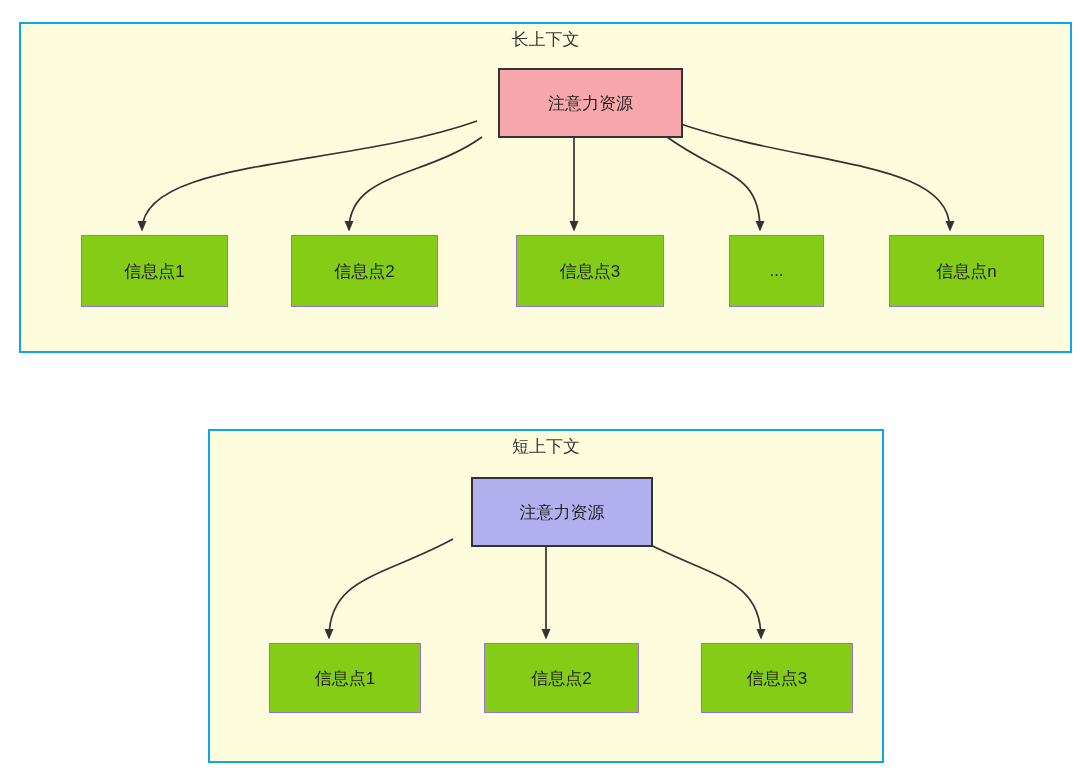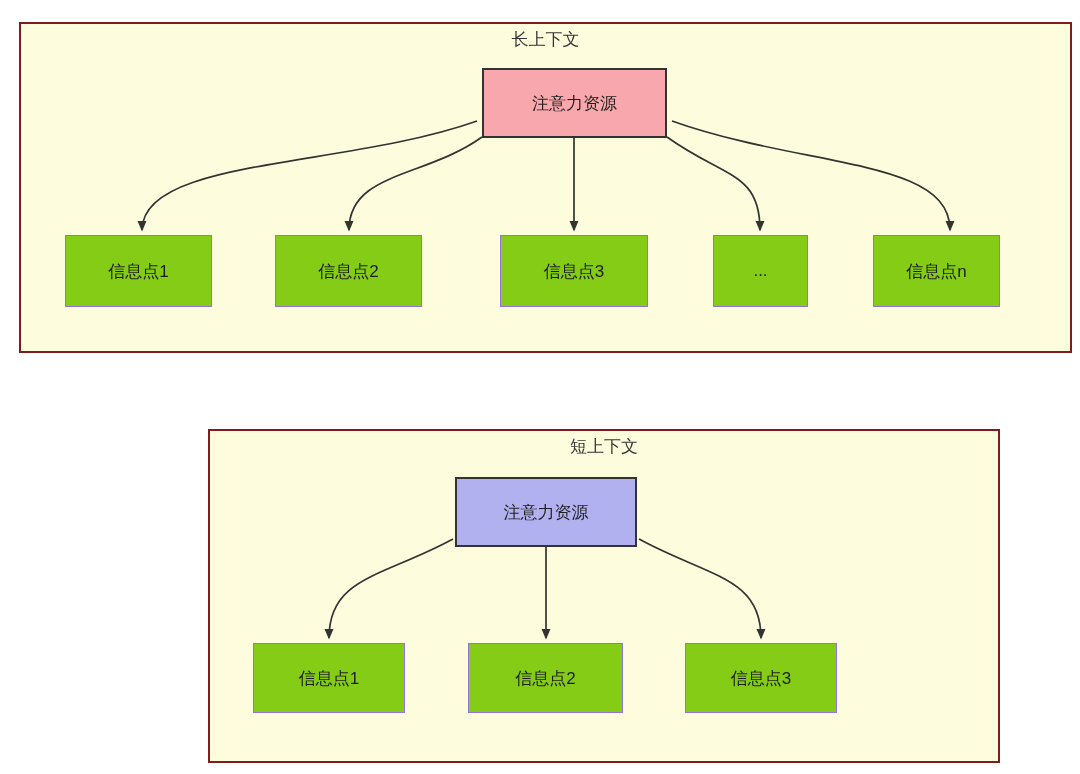--- a/index.html
+++ b/index.html
@@ -7,49 +7,50 @@
     width: 1080px; height: 774px;
     background: #ffffff;
     position: relative;
     font-family: "Liberation Sans", "DejaVu Sans", sans-serif;
     overflow: hidden;
   }
   .panel {
     position: absolute;
     box-sizing: border-box;
     background: #FDFDDE;
-    border: 2px solid #7f1d1d;
+    border: 2px solid #0ea5e9;
   }
   .panel-long  { left: 19px;  top: 22px;  width: 1053px; height: 331px; }
-  .panel-short { left: 208px; top: 429px; width: 792px;  height: 334px; padding-left: 32px; }
+  .panel-short { left: 208px; top: 429px; width: 676px;  height: 334px; padding-left: 32px; }
   .panel-title {
     position: absolute; top: 4px; left: 0; right: 0;
     text-align: center;
     font-size: 17px; color: #333333;
   }
   .edges { position: absolute; left: 0; top: 0; pointer-events: none; }
   .edge { fill: none; stroke: #333333; stroke-width: 1.7px; }
   .node {
     position: absolute;
     box-sizing: border-box;
     display: flex; align-items: center; justify-content: center;
     font-size: 17px; color: #1f1f1f;
     text-align: center;
+    margin-left: 16px;
   }
   .source { border: 2px solid #333333; }
   .info   { border: 1px solid #9673D6; background: #84cc16; }
 
   
   .src-long  { left: 461px; top: 44px; width: 185px; height: 70px; }
   .l-row { top: 211px; height: 72px; }
   .l1 { left: 44px;  width: 147px; }
   .l2 { left: 254px; width: 147px; }
   .l3 { left: 479px; width: 148px; }
   .l4 { left: 692px; width: 95px;  }
-  .l5 { left: 852px; width: 127px; }
+  .l5 { left: 852px; width: 155px; }
 
   
   .src-short { left: 245px; top: 46px; width: 182px; height: 70px; }
   .s-row { top: 212px; height: 70px; }
   .s1 { left: 43px;  width: 152px; }
   .s2 { left: 258px; width: 155px; }
   .s3 { left: 475px; width: 152px; }
 </style>
 </head>
 <body>

